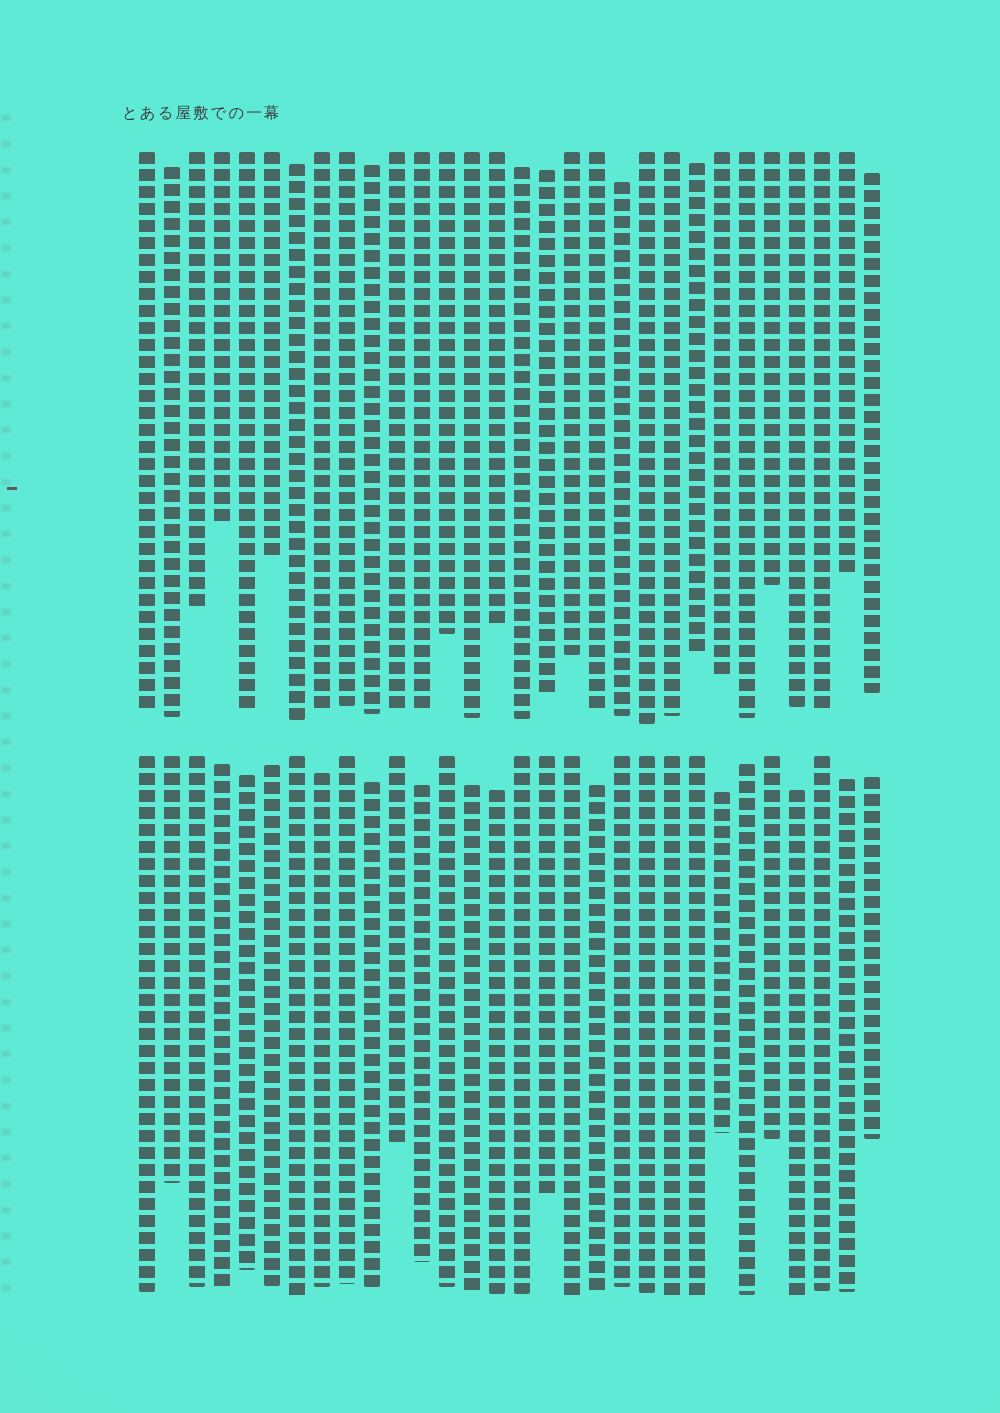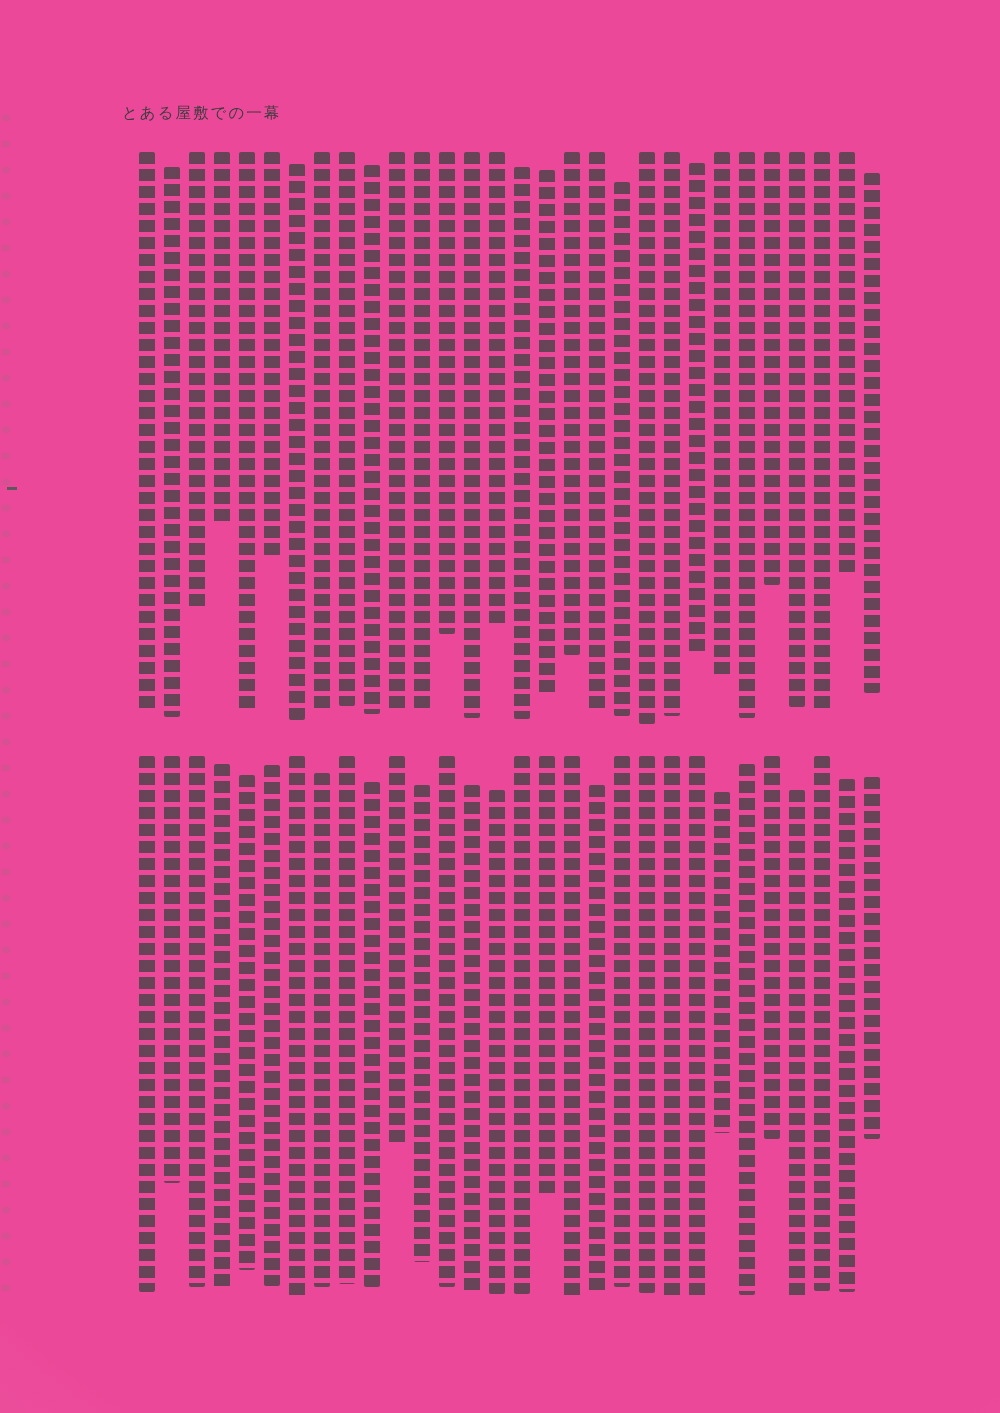--- a/index.html
+++ b/index.html
@@ -6,21 +6,21 @@
     margin: 0;
     padding: 0;
     background: #e8e8e8;
     font-family: "DejaVu Serif", "Liberation Serif", serif;
   }
   .page {
     position: relative;
     width: 1000px;
     height: 1413px;
     margin: 0 auto;
-    background: #ec4899;
+    background: #5eead4;
     overflow: hidden;
     box-shadow: 0 0 6px rgba(0,0,0,0.15);
   }
   
   .page::before {
     content: "";
     position: absolute;
     inset: 0;
     background:
       radial-gradient(120% 90% at 55% 45%, rgba(255,255,255,0) 70%, rgba(210,208,204,0.18) 100%);

